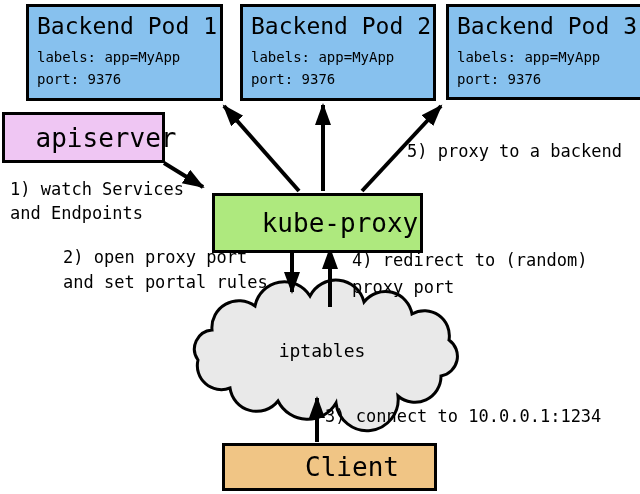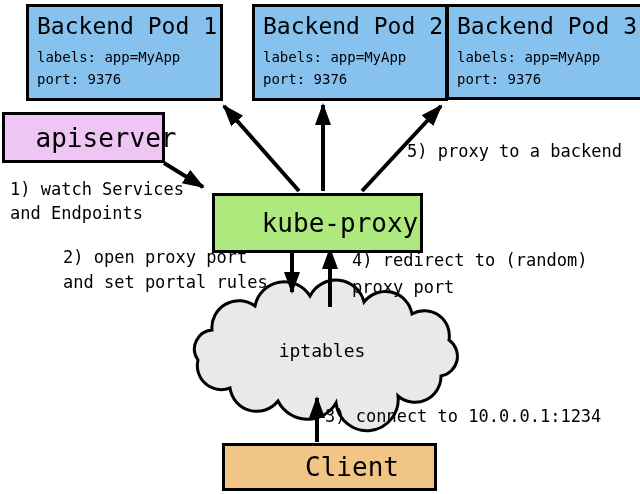--- a/index.html
+++ b/index.html
@@ -44,21 +44,21 @@
     display: flex;
     align-items: center;
     justify-content: center;
     font-size: 26px;
     white-space: nowrap;
   }
   #apiserver { left: 2px;   top: 112px; width: 163px; height: 51px; background: var(--color-apiserver_fill, #EFC6F3); }
   #kube-proxy { left: 212px; top: 193px; width: 211px; height: 60px; background: var(--color-kube_proxy_fill, #AEE97E); }
   #client    { left: 222px; top: 443px; width: 215px; height: 48px; background: var(--color-client_fill, #F0C585); }
   #pod1 { left: 26px;  top: 4px; width: 197px; height: 97px; }
-  #pod2 { left: 252px; top: 4px; width: 196px; height: 97px; }
+  #pod2 { left: 240px; top: 4px; width: 196px; height: 97px; }
   #pod3 { left: 446px; top: 4px; width: 204px; height: 96px; }
   .note {
     position: absolute;
     font-weight: normal;
     font-size: 17px;
     white-space: nowrap;
   }
   #note-step1 { left: 10px;  top: 177px; line-height: 24px; }
   #note-step2 { left: 63px;  top: 245px; line-height: 25px; }
   #note-step4 { left: 352px; top: 247px; line-height: 27px; }

